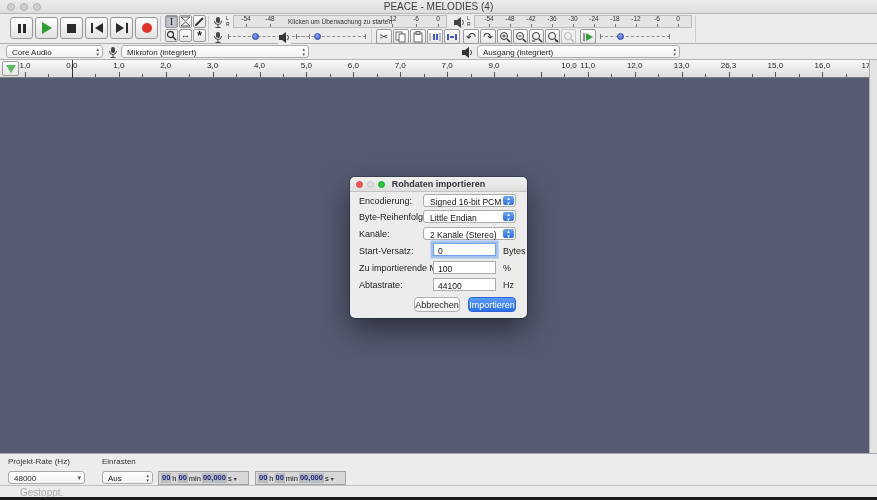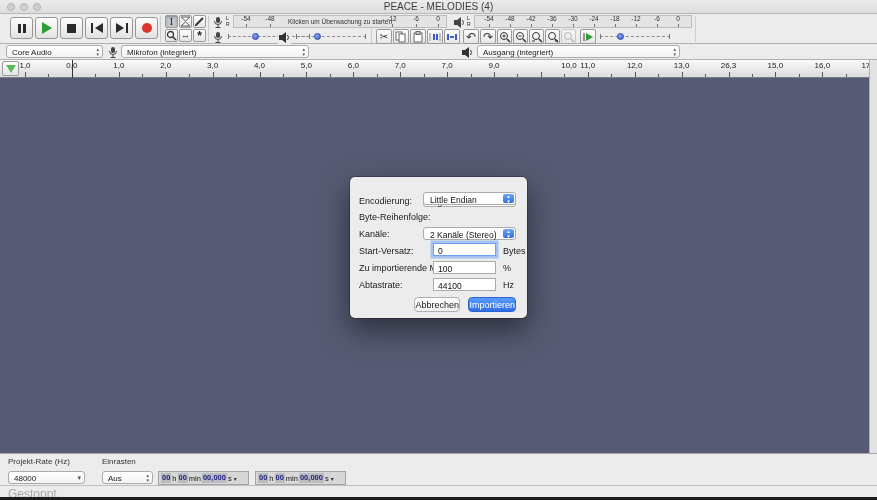--- a/index.html
+++ b/index.html
@@ -75,32 +75,32 @@
   .dlbl{position:absolute;left:9px;font-size:9px;color:#1a1a1a;}
   .dsel{position:absolute;left:73px;width:93px;height:13px;background:#fff;border:1px solid #ababab;
     border-radius:3px;font-size:8.5px;color:#111;padding:2px 14px 0 6px;white-space:nowrap;}
   .bluestep{position:absolute;right:1px;top:1px;width:11px;height:9px;border-radius:2px;
     background:linear-gradient(#6aa6f8,#2e6fe0);color:#fff;font-size:4.5px;line-height:4.5px;
     text-align:center;padding-top:1px;}
   .dinput{position:absolute;left:83px;width:63px;height:13px;background:#fff;border:1px solid #ababab;
     font-size:8.5px;color:#111;padding:2px 0 0 4px;}
   .dinput.focus{border:1.5px solid #6f9ff0;box-shadow:0 0 0 2.5px rgba(110,160,240,.55);}
   .dunit{position:absolute;left:153px;font-size:9px;color:#1a1a1a;}
-  .dbtn{position:absolute;top:120px;height:15px;border-radius:4px;font-size:9px;text-align:right;padding-top:2px;}
+  .dbtn{position:absolute;top:120px;height:15px;border-radius:4px;font-size:9px;text-align:center;padding-top:2px;}
   #btn-cancel{left:64px;width:46px;background:linear-gradient(#fff,#f0f0f0);border:1px solid #b0b0b0;color:#222;}
   #btn-ok{left:118px;width:48px;background:linear-gradient(#5a9cf8,#2e6fe8);border:1px solid #2a63cf;color:#fff;}
   
   #selbar{position:absolute;left:0;top:453px;width:877px;height:32px;background:#ececec;border-top:1px solid #a8a8a8;}
   .blbl{position:absolute;top:3px;font-size:8px;color:#333;}
   .timefield{position:absolute;top:17px;height:14px;background:#d7d7d7;border:1px solid #a3a3a3;
     display:flex;align-items:center;gap:1px;padding:0 2px;font-size:7.5px;color:#111;}
   .chip{background:#b9bcbf;color:#1d1d7e;font-weight:bold;padding:0 1px;line-height:10px;}
   .tf-arrow{font-size:6px;color:#333;margin-left:1px;}
   #statusbar{position:absolute;left:0;top:485px;width:877px;height:12px;background:#ececec;border-top:1px solid #c0c0c0;}
-  #status-text{position:absolute;left:8px;top:1px;font-size:12px;color:#a9a9a9;}
+  #status-text{position:absolute;left:20px;top:1px;font-size:10px;color:#a9a9a9;}
   #bottomedge{position:absolute;left:0;top:497px;width:877px;height:3px;background:#1c1c1c;}
   svg{display:block;}
 </style>
 </head>
 <body>
 
 <div id="window">
 
   <div id="titlebar">
     <div class="tl t1"></div>
@@ -412,26 +412,32 @@
         <span class="rlabel" style="left: 869.2px;">17,0</span>
         <div class="rtick" style="left: 869.2px; height: 5px;"></div>
       </div>
     <div id="cursor0"></div>
   </div>
 
   <div id="trackarea"></div>
   <div id="vscroll"></div>
 
   <div id="dialog">
+    <div id="dlg-titlebar">
+      <div class="dtl" style="left:6px;background:#ff5e57;border:1px solid #e0443e;"></div>
+      <div class="dtl" style="left:17px;background:#dedede;border:1px solid #c4c4c4;"></div>
+      <div class="dtl" style="left:28px;background:#28c840;border:1px solid #1fa62f;"></div>
+      <div id="dlg-title">Rohdaten importieren</div>
+    </div>
 
     <div class="dlbl" style="top:19px">Encodierung:</div>
     <div class="dsel" style="top:17px"><span>Signed 16-bit PCM</span><span class="bluestep">▲<br>▼</span></div>
 
     <div class="dlbl" style="top:35px">Byte-Reihenfolge:</div>
-    <div class="dsel" style="top:15px"><span>Little Endian</span><span class="bluestep">▲<br>▼</span></div>
+    <div class="dsel" style="top:33px"><span>Little Endian</span><span class="bluestep">▲<br>▼</span></div>
 
     <div class="dlbl" style="top:52px">Kanäle:</div>
     <div class="dsel" style="top:50px"><span>2 Kanäle (Stereo)</span><span class="bluestep">▲<br>▼</span></div>
 
     <div class="dlbl" style="top:69px">Start-Versatz:</div>
     <div class="dinput focus" style="top:66px">0</div>
     <div class="dunit" style="top:69px">Bytes</div>
 
     <div class="dlbl" style="top:86px">Zu importierende Menge:</div>
     <div class="dinput" style="top:84px">100</div>

